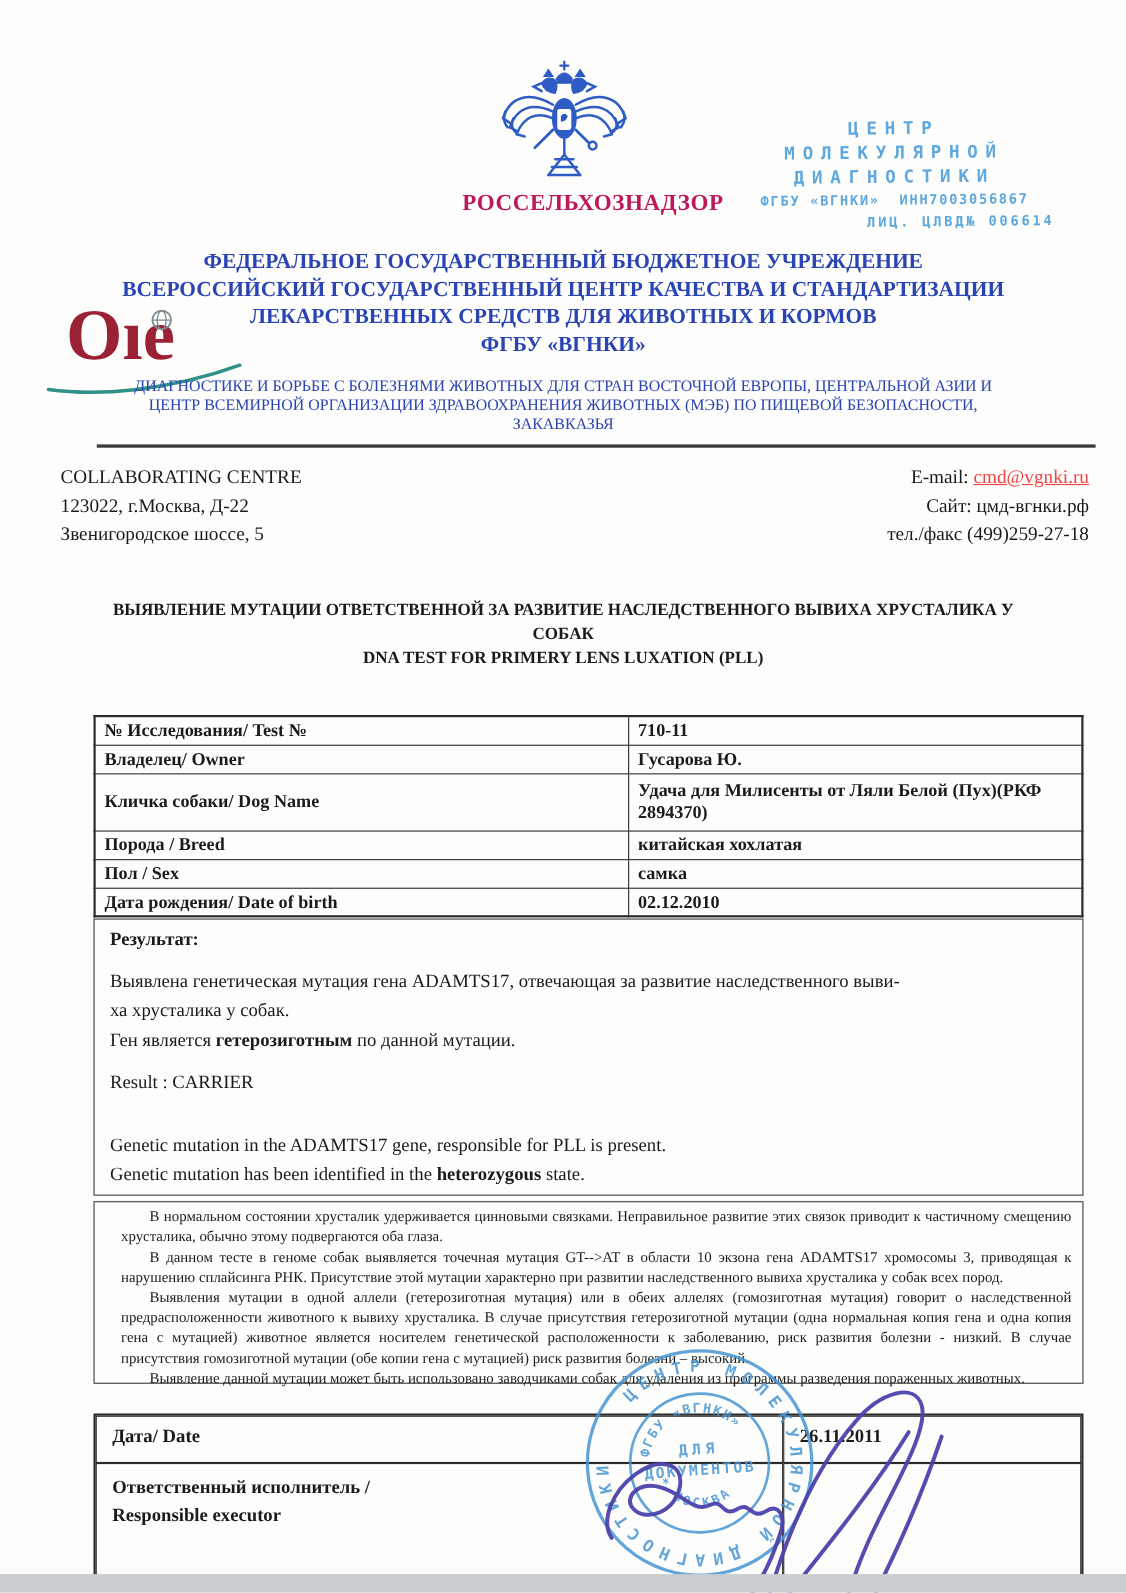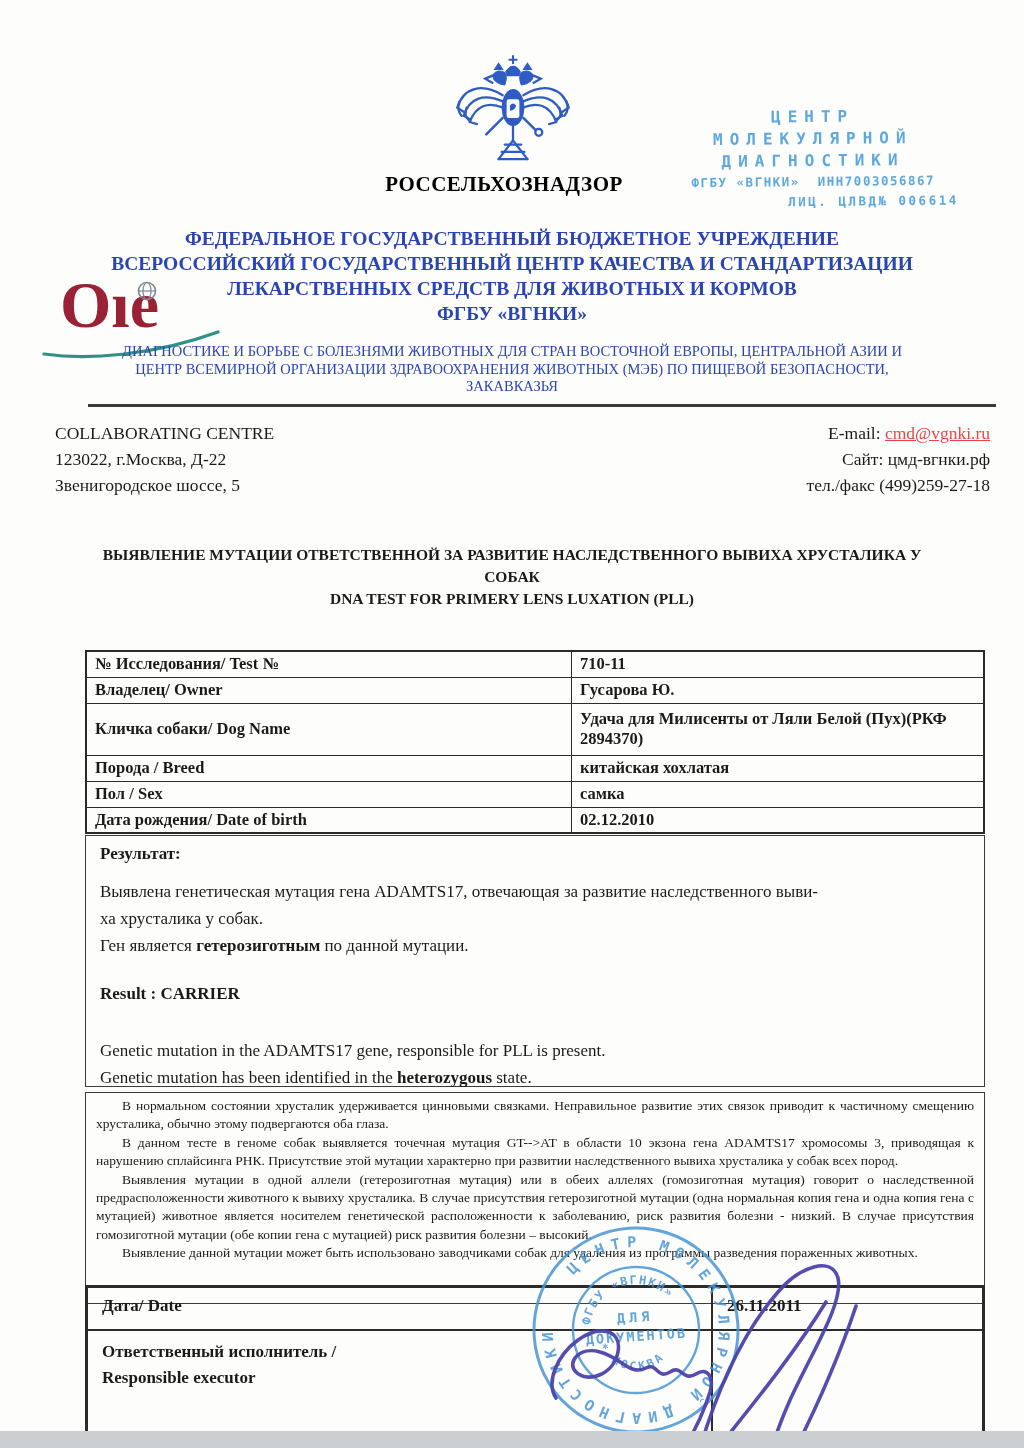--- a/index.html
+++ b/index.html
@@ -4,22 +4,22 @@
 <style>
   html,body{margin:0;padding:0;background:#e8e8e6;}
   #page{
     position:relative;width:1024px;height:1448px;background:#fdfdfb;
     font-family:"Liberation Serif", serif;color:#1a1a1a;overflow:hidden;
     margin:0 auto;
   }
   .abs{position:absolute;}
   
   #agency-title{
-    left:349px;top:172px;width:310px;text-align:center;
-    font-size:21px;font-weight:bold;color:#000000;letter-spacing:.5px;
+    left:384px;top:172px;width:310px;text-align:center;
+    font-size:21px;font-weight:bold;color:#be185d;letter-spacing:.5px;
   }
   #top-stamp{
     left:628px;top:106px;width:370px;text-align:center;
     color:#5fa8de;font-family:"DejaVu Sans Mono", monospace;font-weight:bold;
     transform:rotate(-.6deg);
   }
   #top-stamp .big{font-size:16px;letter-spacing:7px;line-height:22px;white-space:nowrap;}
   #top-stamp .small-row{font-size:12.5px;letter-spacing:1.5px;line-height:20px;display:flex;justify-content:center;gap:18px;white-space:nowrap;}
   #top-stamp .small{font-size:12.5px;letter-spacing:2.5px;line-height:20px;padding-left:120px;white-space:nowrap;}
   #institution{
@@ -53,26 +53,26 @@
   #info-table tr{height:26px;}
   #info-table tr.tall{height:52px;}
   #info-table{border:2px solid #2b2b2b;}
   
   #result-box{
     left:85px;top:835px;width:900px;height:252px;border:1.6px solid #3c3c3c;
     box-sizing:border-box;padding:8px 16px 0 14px;font-size:17px;
   }
   #result-heading{font-weight:bold;margin:0 0 14px 0;}
   .res-line{line-height:27px;}
-  #result-line{font-weight:bold;margin-top:25px;}
+  #result-line{font-weight:normal;margin-top:15px;}
   #result-en{margin-top:33px;}
   
   #notes-box{
-    left:85px;top:1092px;width:900px;height:212px;border:1.6px solid #3c3c3c;
-    box-sizing:border-box;padding:4px 10px 0 10px;
+    left:85px;top:1092px;width:900px;height:166px;border:1.6px solid #3c3c3c;
+    box-sizing:border-box;padding:4px 10px 0 24px;
     font-size:13.5px;line-height:18.4px;text-align:justify;
   }
   #notes-box p{margin:0;text-indent:26px;}
   
   #signing-table{
     left:85px;top:1285px;width:900px;height:153px;border:2px solid #2b2b2b;
     box-sizing:border-box;display:grid;grid-template-columns:625px 1fr;grid-template-rows:43px 1fr;
     font-size:17px;font-weight:bold;
   }
   #signing-table .cell{border:1.2px solid #2b2b2b;padding:8px 14px;box-sizing:border-box;}

